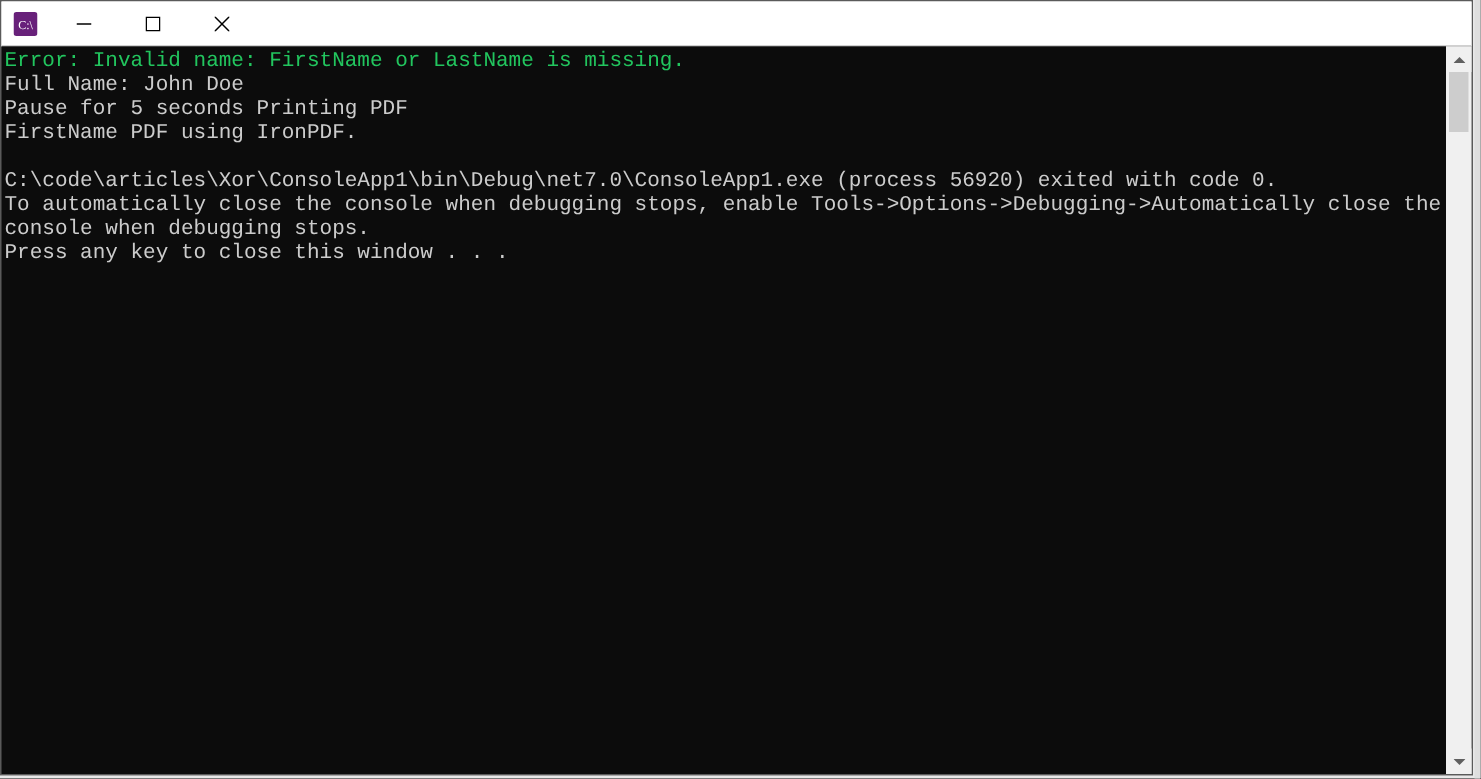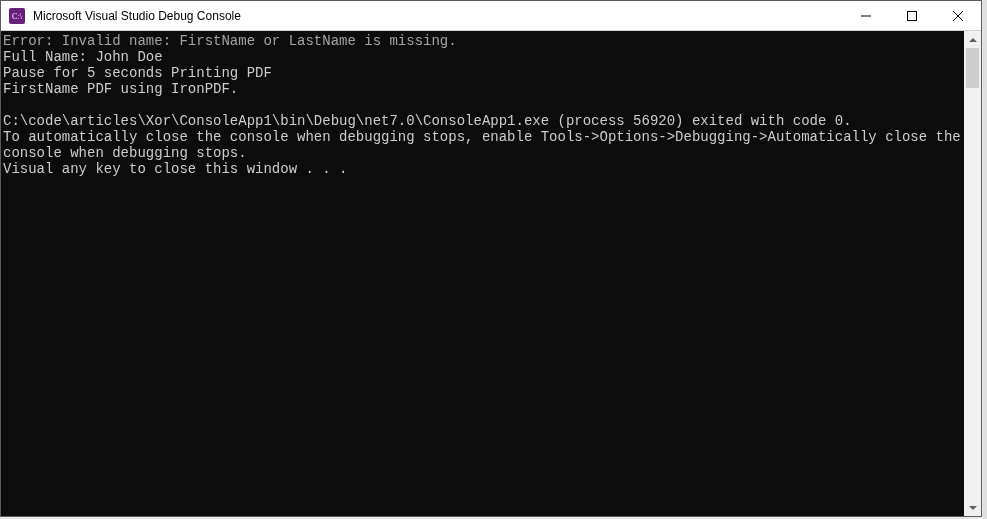--- a/index.html
+++ b/index.html
@@ -67,21 +67,21 @@
     background: #0c0c0c;
     color: #cccccc;
     font-family: Consolas, "Courier New", monospace;
     font-size: 14px;
     line-height: 16px;
     padding: 2px 0 0 2px;
     white-space: pre-wrap;
     word-break: break-all;
     overflow: hidden;
   }
-  .err { color: #a3a3a3; }
+  .err { color: #22c55e; }
   .scrollbar {
     width: 17px;
     background: #f0f0f0;
     position: relative;
   }
   .scroll-up, .scroll-down {
     position: absolute;
     left: 0; width: 17px; height: 17px;
     display: flex; align-items: center; justify-content: center;
     background: #f0f0f0;
@@ -108,21 +108,20 @@
 <div class="bg-strip"></div>
 
 <div class="window">
   <div class="titlebar">
     <span class="app-icon">
       <svg width="16" height="16" viewBox="0 0 16 16">
         <rect x="0" y="0" width="16" height="16" fill="#68217a" rx="2"></rect>
         <text x="8" y="11" font-size="8" font-family="Consolas" fill="#fff" text-anchor="middle">C:\</text>
       </svg>
     </span>
-    <span class="title-text">Microsoft Visual Studio Debug Console</span>
     <div class="win-controls">
       <div class="win-btn">
         <svg width="10" height="10" viewBox="0 0 10 10">
             <line x1="0" y1="5" x2="10" y2="5" stroke="#000" stroke-width="1"></line>
           </svg>
       </div>
       <div class="win-btn">
         <svg width="10" height="10" viewBox="0 0 10 10">
             <rect x="0.5" y="0.5" width="9" height="9" fill="none" stroke="#000" stroke-width="1"></rect>
           </svg>
@@ -137,21 +136,21 @@
   </div>
 
   <div class="console-wrap">
     <div class="console"><span class="err">Error: Invalid name: FirstName or LastName is missing.</span>
 <span>Full Name: John Doe</span>
 <span>Pause for 5 seconds Printing PDF</span>
 <span>FirstName PDF using IronPDF.</span>
 <span></span>
 <span>C:\code\articles\Xor\ConsoleApp1\bin\Debug\net7.0\ConsoleApp1.exe (process 56920) exited with code 0.</span>
 <span>To automatically close the console when debugging stops, enable Tools-&gt;Options-&gt;Debugging-&gt;Automatically close the console when debugging stops.</span>
-<span>Visual any key to close this window . . .</span></div>
+<span>Press any key to close this window . . .</span></div>
 
     <div class="scrollbar">
       <div class="scroll-up">
         <svg width="8" height="4" viewBox="0 0 8 4">
             <polygon points="4,0 8,4 0,4" fill="#606060"></polygon>
           </svg>
       </div>
       <div class="scroll-thumb"></div>
       <div class="scroll-down">
         <svg width="8" height="4" viewBox="0 0 8 4">

